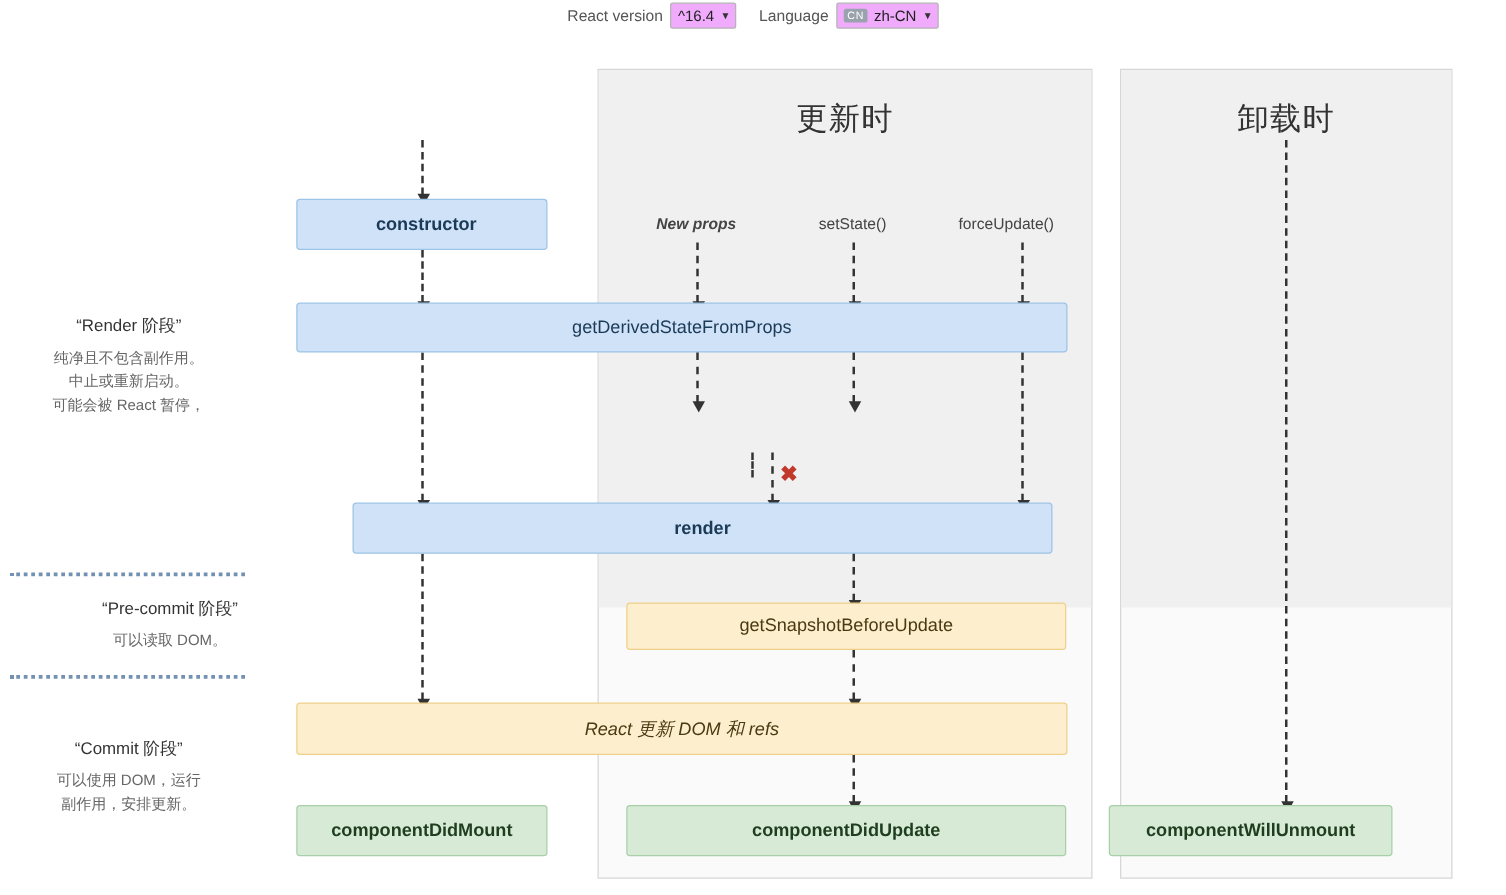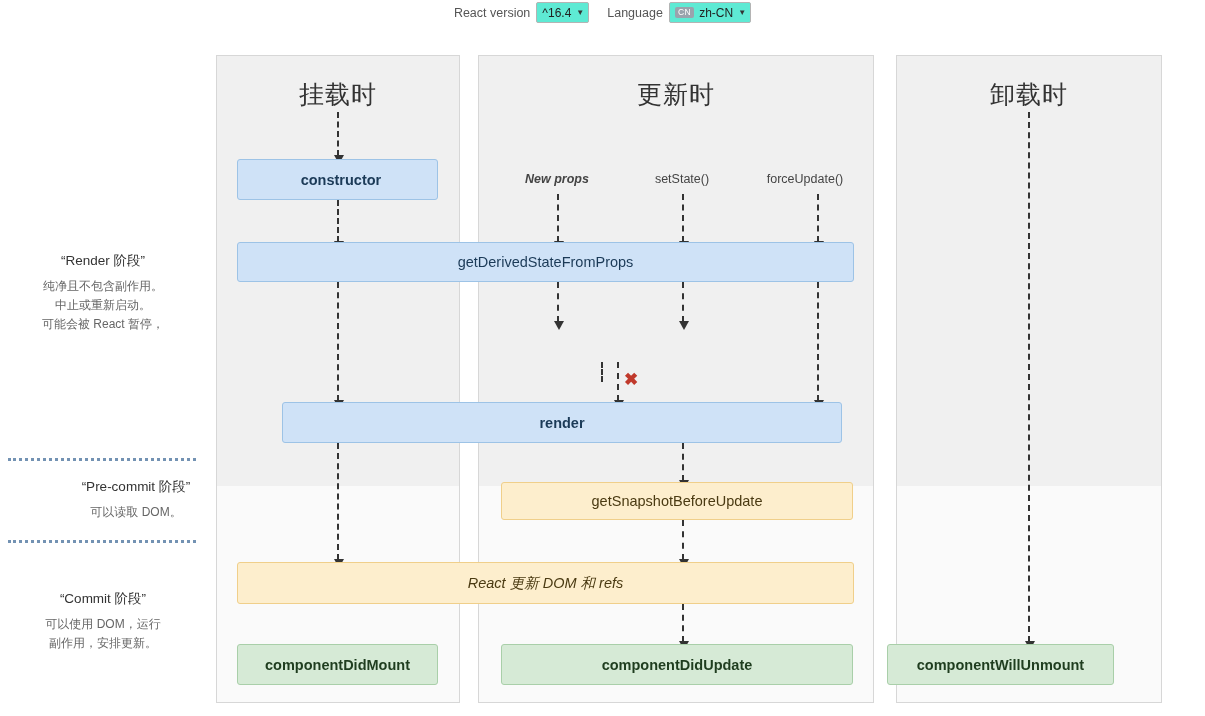--- a/index.html
+++ b/index.html
@@ -15,21 +15,21 @@
 
   
   .controls{
     position:absolute;top:2px;left:0;width:1205px;
     display:flex;justify-content:center;align-items:center;gap:18px;
     font-size:12.5px;color:#444;
   }
   .ctrl-group{display:flex;align-items:center;gap:6px;}
   .ctrl-label{color:#555;font-size:12.5px;}
   .select{
-    border:1px solid #b4b4b4;background:#5eead4;border-radius:2px;
+    border:1px solid #b4b4b4;background:#f0abfc;border-radius:2px;
     height:19px;display:flex;align-items:center;padding:0 4px 0 5px;
     font-size:12px;color:#222;gap:5px;
   }
   .select .caret{font-size:8px;color:#333;}
   .flag{
     font-size:8.5px;letter-spacing:.5px;color:#fff;background:#9aa3ad;
     border-radius:2px;padding:1px 3px;line-height:1;
   }
 
   
@@ -124,24 +124,20 @@
     <div class="ctrl-group">
       <span class="ctrl-label">Language</span>
       <div class="select">
         <span class="flag">CN</span>
         <span>zh-CN</span>
         <span class="caret">▼</span>
       </div>
     </div>
   </div>
 
-  <div class="col" id="col-mount">
-    <div class="phase-band"></div>
-    <div class="col-title">挂载时</div>
-  </div>
 
   <div class="col" id="col-update">
     <div class="phase-band"></div>
     <div class="col-title">更新时</div>
   </div>
 
   <div class="col" id="col-unmount">
     <div class="phase-band"></div>
     <div class="col-title">卸载时</div>
   </div>

